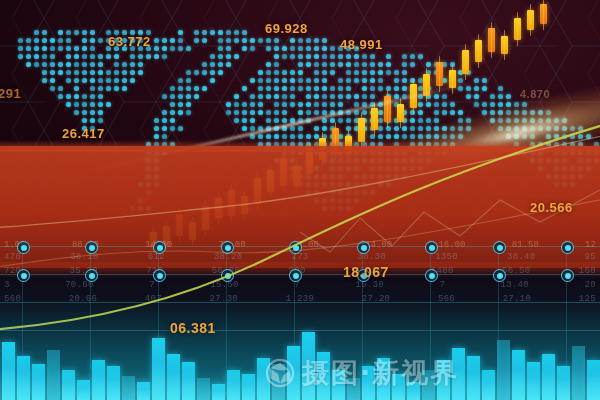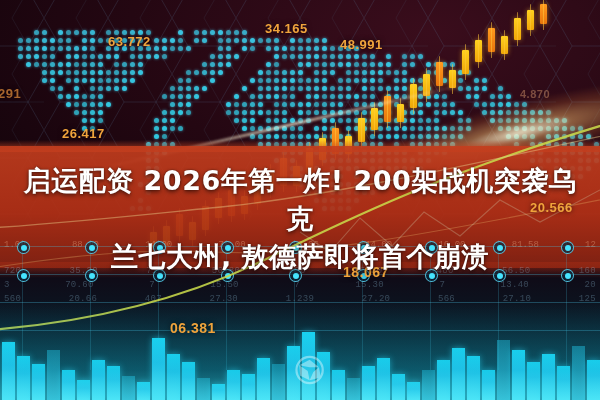--- a/index.html
+++ b/index.html
@@ -1023,20 +1023,31 @@
       <span>14.00</span>
       <span>75.00</span>
       <span>10.06</span>
       <span>14.00</span>
       <span>16.00</span>
       <span>81.58</span>
       <span>12</span>
     </div>
 
   <div class="tickergrid">
+      <div class="trow" style="top: 2px;">
+        <span>478</span>
+        <span>38.10</span>
+        <span>612</span>
+        <span>38.20</span>
+        <span>273</span>
+        <span>38.30</span>
+        <span>1350</span>
+        <span>38.40</span>
+        <span>95</span>
+      </div>
       <div class="trow" style="top: 16px;">
         <span>720</span>
         <span>35.20</span>
         <span>719</span>
         <span>56.80</span>
         <span>900</span>
         <span>56.30</span>
         <span>1480</span>
         <span>56.50</span>
         <span>160</span>
@@ -1145,36 +1156,33 @@
       <div class="vbar" style="left: 527px; width: 13px; height: 38px;"></div>
       <div class="vbar" style="left: 542px; width: 13px; height: 46px;"></div>
       <div class="vbar" style="left: 557px; width: 13px; height: 34px;"></div>
       <div class="vbar dim" style="left: 572px; width: 13px; height: 54px;"></div>
       <div class="vbar" style="left: 587px; width: 13px; height: 40px;"></div>
     </div>
   <div class="bg-bottomglow"></div>
 
   <div class="layer" id="callout-layer">
       <div class="callout amber" style="left: 108px; top: 34px; font-size: 13px;">63.772</div>
-      <div class="callout amber" style="left: 265px; top: 21px; font-size: 13px;">34.165</div>
+      <div class="callout amber" style="left: 265px; top: 21px; font-size: 13px;">69.928</div>
       <div class="callout amber" style="left: 340px; top: 37px; font-size: 13px;">48.991</div>
       <div class="callout amber-dim" style="left: -2px; top: 86px; font-size: 13px;">291</div>
       <div class="callout amber" style="left: 62px; top: 126px; font-size: 13px;">26.417</div>
       <div class="callout amber-faint" style="left: 520px; top: 88px; font-size: 11px;">4.870</div>
       <div class="callout amber" style="left: 530px; top: 200px; font-size: 13px;">20.566</div>
       <div class="callout amber" style="left: 343px; top: 264px; font-size: 14px;">18.067</div>
       <div class="callout amber" style="left: 170px; top: 320px; font-size: 14px;">06.381</div>
     </div>
 
-  <div class="headline">
-    <span class="ln">启运配资 2026年第一炸! 200架战机突袭乌克</span>
-    <span class="ln">兰七大州, 敖德萨即将首个崩溃</span>
-  </div>
 
   <div class="watermark">
     <svg width="30" height="30" viewBox="0 0 32 32">
       <circle cx="16" cy="16" r="14" fill="none" stroke="rgba(255,255,255,.95)" stroke-width="2.4"></circle>
       <path d="M16,5 L26,13 L16,13 Z M26,13 L28,24 L20,18 Z M28,24 L16,27 L20,18 Z
                M16,27 L6,22 L14,17 Z M6,22 L5,11 L14,17 Z M5,11 L16,5 L16,13 Z" fill="rgba(255,255,255,.92)"></path>
     </svg>
+    <span class="wm-text">摄图·新视界</span>
   </div>
 
 </div>
 
 </body></html>

